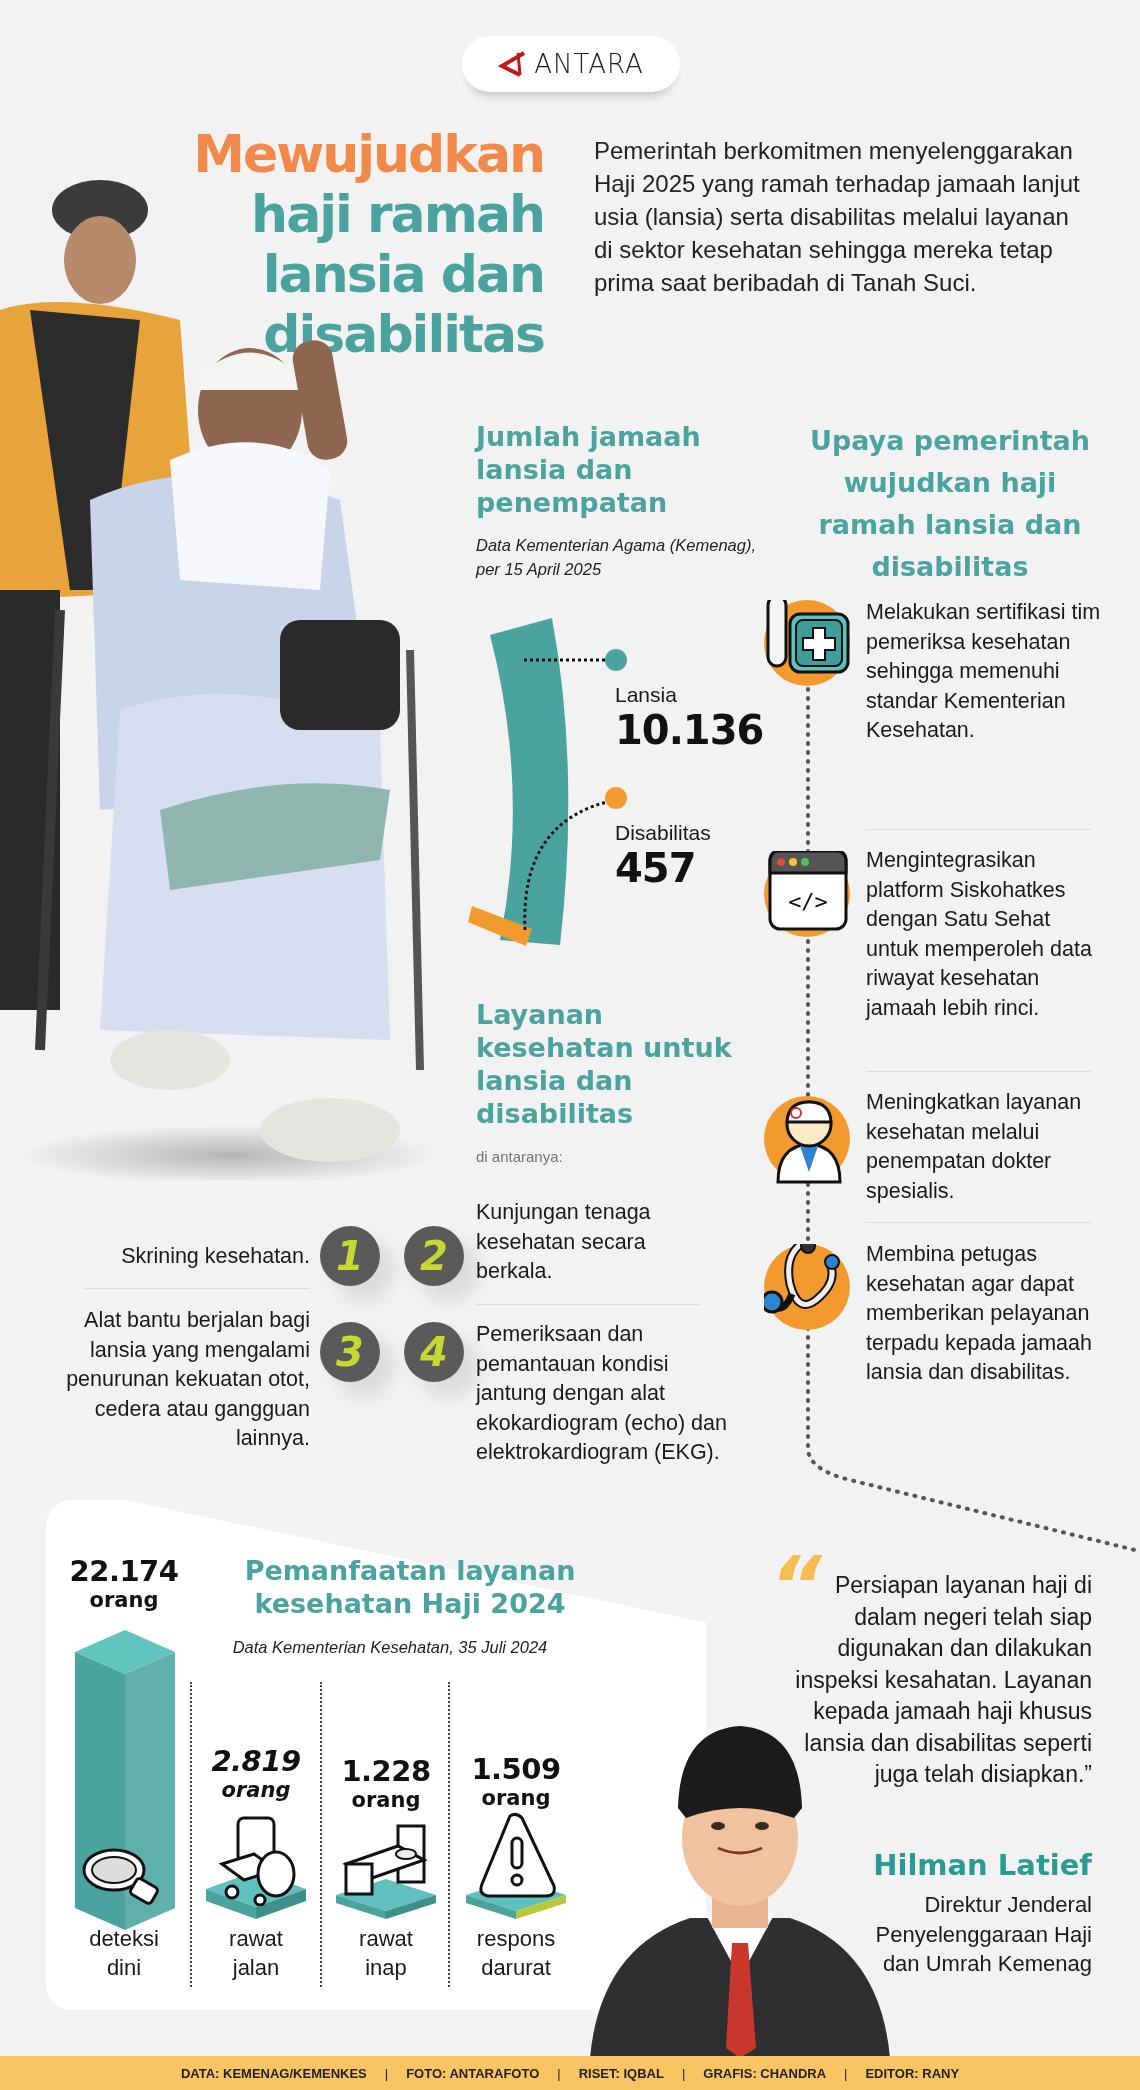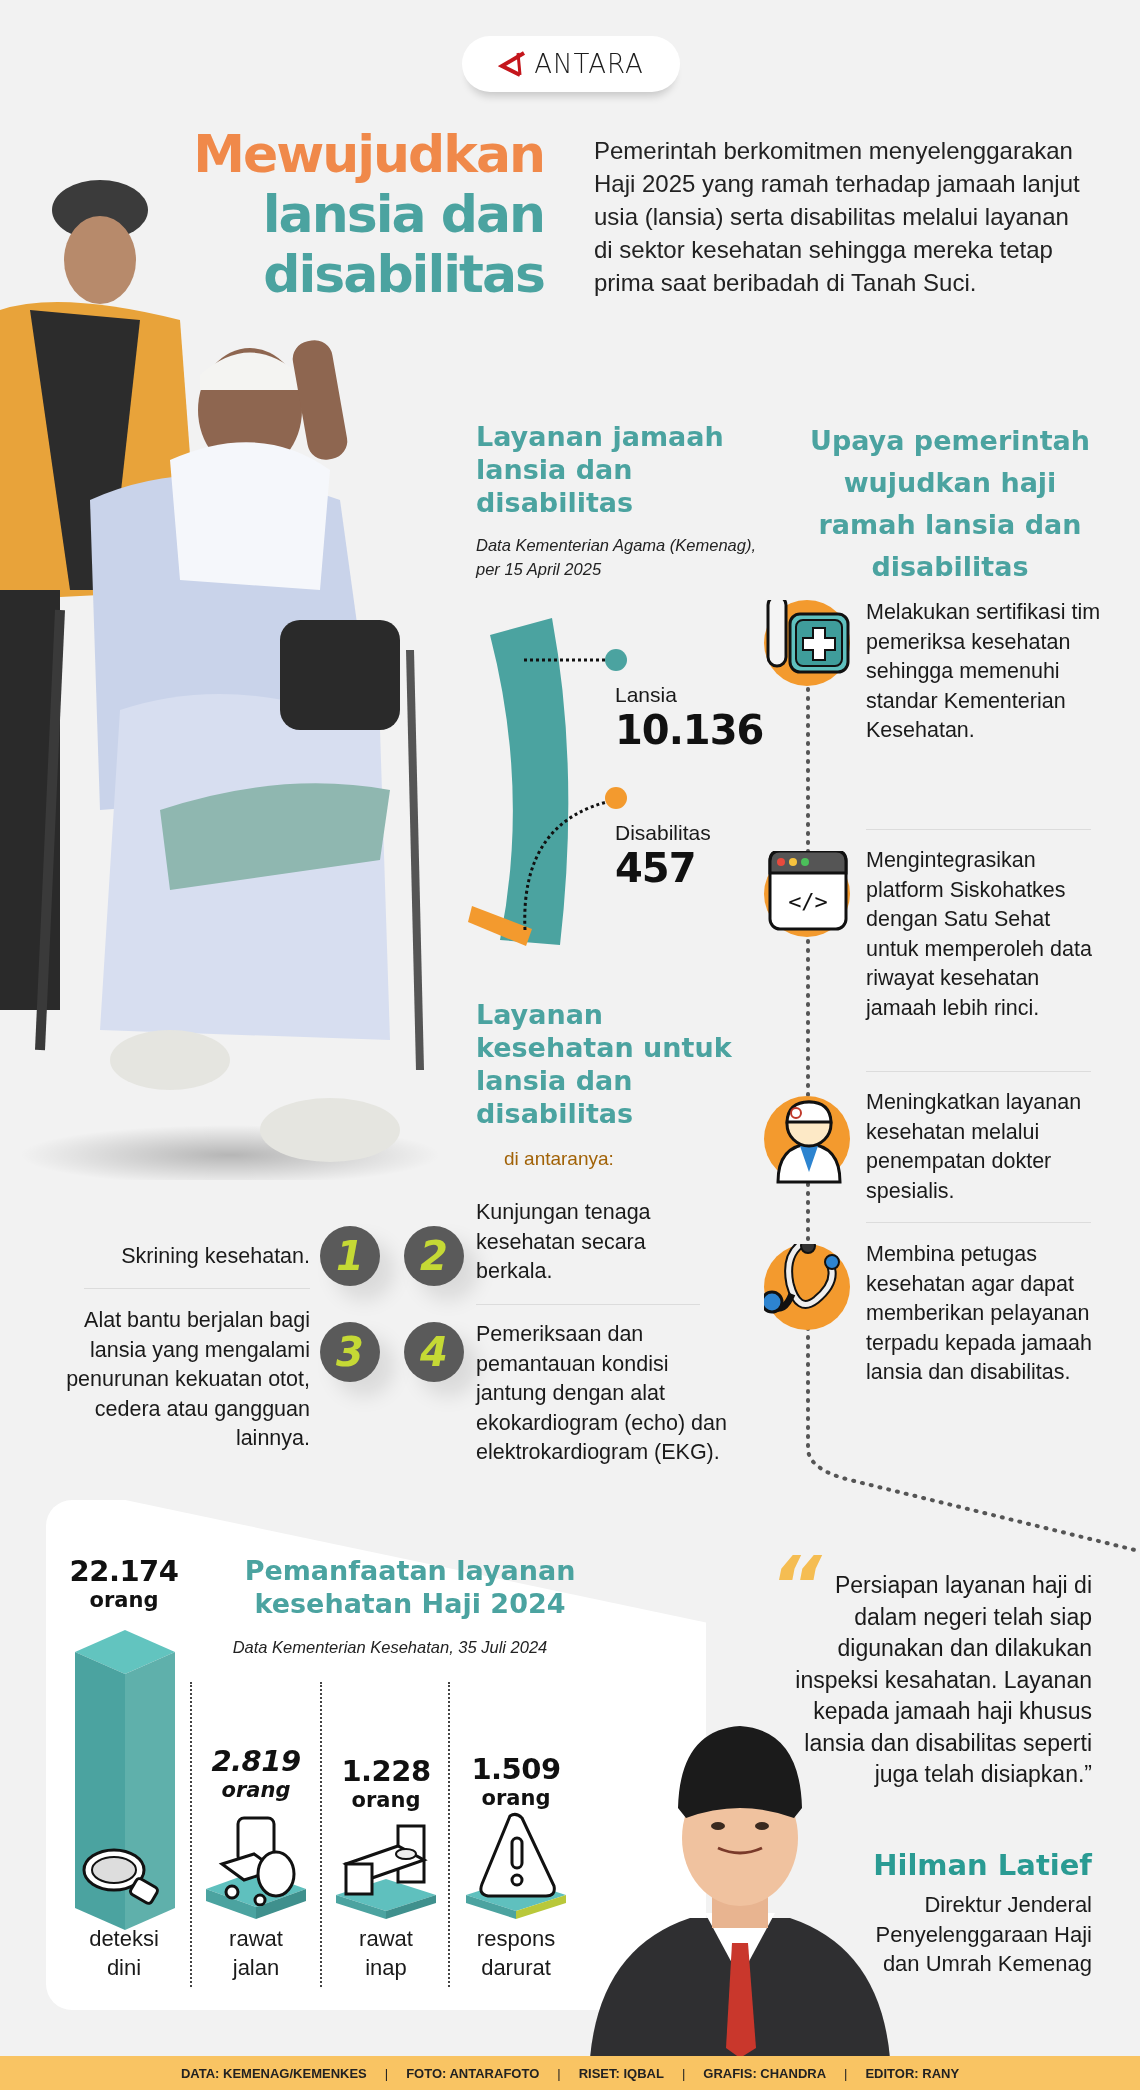--- a/index.html
+++ b/index.html
@@ -40,21 +40,21 @@
   .stat-label { font-size: 21px; color: #1a1a1a; }
   .stat-value { font-size: 40px; font-weight: 700; color: #111; font-family: "DejaVu Sans", sans-serif; letter-spacing: -1px; }
 
   .upaya-h { left: 800px; top: 420px; width: 300px; font-size: 27px; line-height: 42px; text-align: center; }
 
   .upaya-item { left: 866px; width: 240px; font-size: 21.5px; line-height: 29.5px; color: #1a1a1a; }
   .upaya-div { left: 866px; width: 225px; height: 1px; background: #dcdcdc; }
   .upaya-icon { left: 764px; width: 86px; height: 86px; border-radius: 50%; background: #f39a2e; overflow: visible; }
 
   .layanan-h { left: 476px; top: 998px; width: 280px; font-size: 27px; line-height: 33px; }
-  .layanan-sub { left: 476px; top: 1148px; font-size: 19px; color: #a16207; margin-left: 28px; }
+  .layanan-sub { left: 476px; top: 1148px; font-size: 15px; color: #737373; }
 
   .num-circle {
     width: 60px; height: 60px; border-radius: 50%; background: #5a5a5a;
     color: #c5d935; font-weight: 700; font-style: italic; font-size: 40px;
     display: flex; align-items: center; justify-content: center;
     font-family: "DejaVu Sans", sans-serif;
     box-shadow: 14px 14px 20px rgba(0,0,0,0.10);
   }
   .svc-text { font-size: 21.5px; line-height: 29.5px; color: #1a1a1a; }
   .svc-div { height: 1px; background: #dcdcdc; }
@@ -90,20 +90,21 @@
 <div class="abs logo">
   <svg width="30" height="30" viewBox="0 0 30 30">
     <path d="M26 4 L4 17 L22 26" fill="none" stroke="#c4161c" stroke-width="4" stroke-linejoin="miter"></path>
     <path d="M20 4 L22 26" fill="none" stroke="#c4161c" stroke-width="3"></path>
   </svg>
   <span class="logo-text">ANTARA</span>
 </div>
 
 <div class="abs title">
   <span class="l1">Mewujudkan</span>
+  <span class="l2">haji ramah</span>
   <span class="l2">lansia dan</span>
   <span class="l2">disabilitas</span>
 </div>
 <div class="abs intro">Pemerintah berkomitmen menyelenggarakan Haji 2025 yang ramah terhadap jamaah lanjut usia (lansia) serta disabilitas melalui layanan di sektor kesehatan sehingga mereka tetap prima saat beribadah di Tanah Suci.</div>
 
 <div class="abs photo">
   <svg width="440" height="1010" viewBox="0 0 440 1010">
     <defs>
       <radialGradient id="shadow" cx="50%" cy="50%" r="50%">
         <stop offset="0%" stop-color="#000" stop-opacity="0.25"></stop>
@@ -128,21 +129,21 @@
 
     <path d="M60 440 L40 880" stroke="#3a3a3a" stroke-width="10" fill="none"></path>
     <path d="M410 480 L420 900" stroke="#555" stroke-width="8" fill="none"></path>
     <rect x="280" y="450" width="120" height="110" rx="20" fill="#2a2a2a"></rect>
 
     <ellipse cx="170" cy="890" rx="60" ry="30" fill="#e5e5e0"></ellipse>
     <ellipse cx="330" cy="960" rx="70" ry="32" fill="#e5e5e0"></ellipse>
   </svg>
 </div>
 
-<div class="abs teal-h jumlah-h">Layanan jamaah lansia dan disabilitas</div>
+<div class="abs teal-h jumlah-h">Jumlah jamaah lansia dan penempatan</div>
 <div class="abs jumlah-src">Data Kementerian Agama (Kemenag), per 15 April 2025</div>
 
 <svg class="abs" style="left:460px;top:600px;" width="170" height="350" viewBox="0 0 170 350">
   <path d="M30 35 L92 18 Q120 170 100 345 L40 340 Q70 190 30 35 Z" fill="#4ba3a0"></path>
   <path d="M12 322 L72 345 L66 362 L8 338 Z" fill="#f39a2e" transform="translate(0,-16)"></path>
   <path d="M64 60 L155 60" stroke="#111" stroke-width="3" stroke-dasharray="3,3"></path>
   <path d="M65 330 Q60 220 155 200" stroke="#111" stroke-width="3" stroke-dasharray="3,3" fill="none"></path>
   <circle cx="166" cy="60" r="11" fill="#4ba3a0" transform="translate(-10,0)"></circle>
   <circle cx="166" cy="198" r="11" fill="#f39a2e" transform="translate(-10,0)"></circle>
 </svg>

